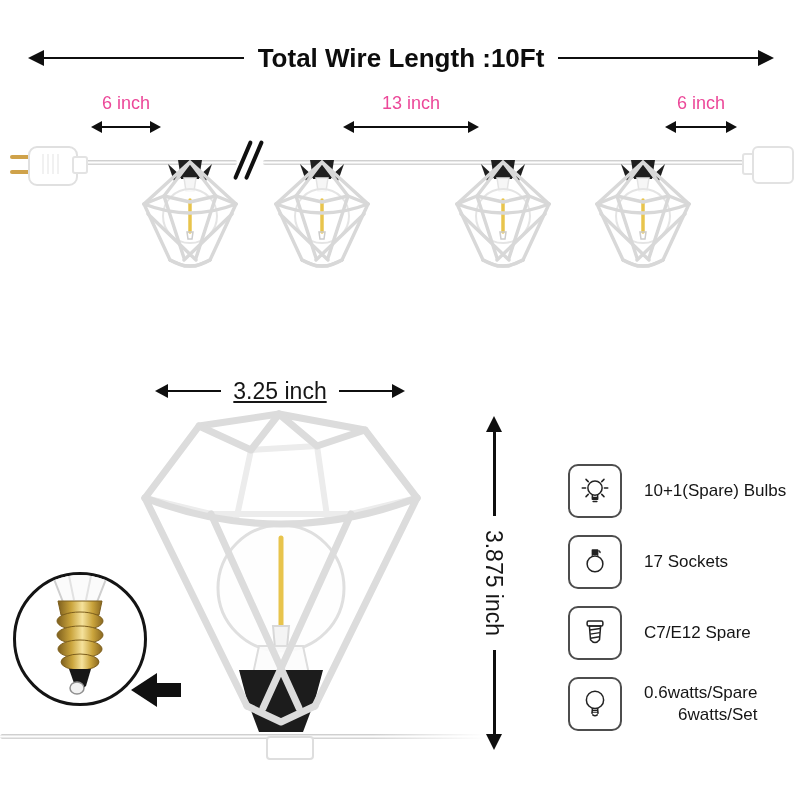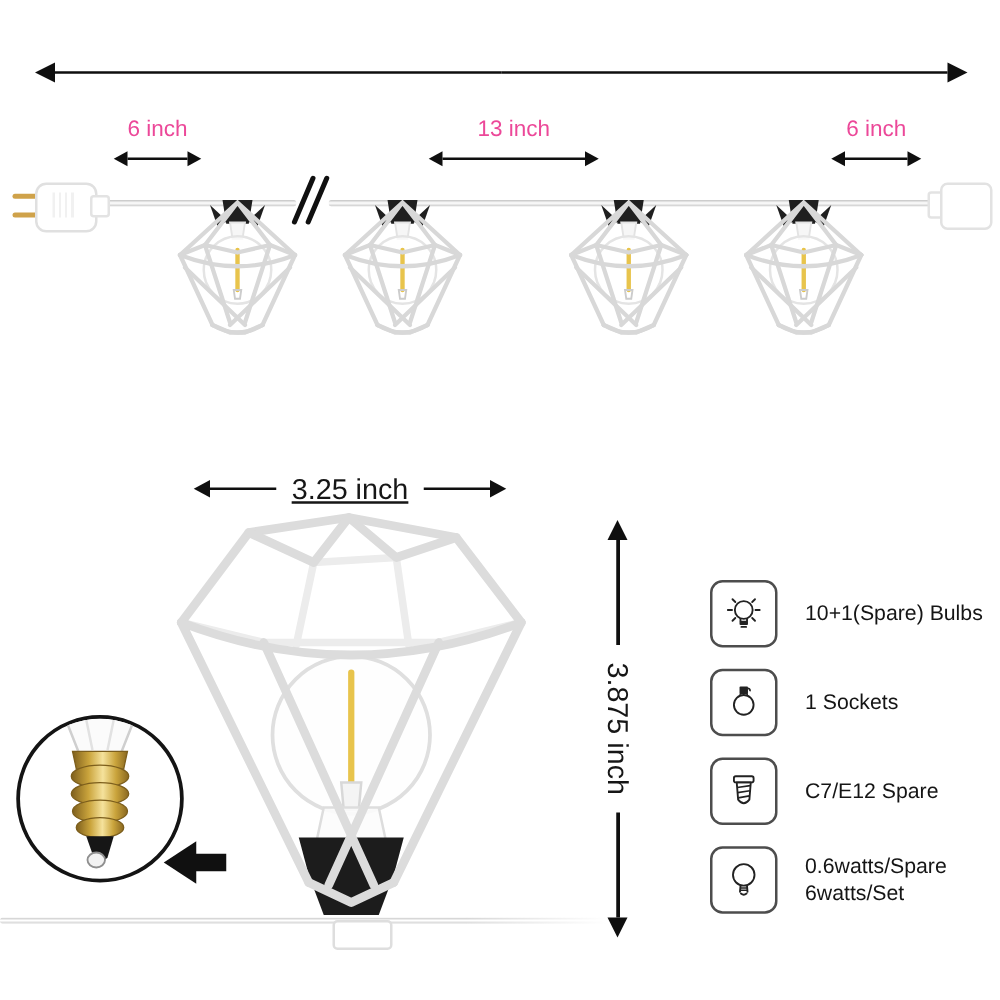--- a/index.html
+++ b/index.html
@@ -31,21 +31,21 @@
   .plug-neck{width:12px;height:14px;background:#fff;border:2px solid #e3e3e3;border-radius:3px;}
   .plug-ridges{width:18px;height:20px;background:repeating-linear-gradient(90deg,#f1f1f1 0 2px,#ffffff 2px 5px);}
   .prong{width:20px;height:4px;background:#cfa24a;border-radius:2px;}
   .conn-body{width:38px;height:34px;background:#fff;border:2px solid #e2e2e2;border-radius:6px;}
   .conn-neck{width:12px;height:18px;background:#fff;border:2px solid #e3e3e3;border-radius:3px;}
   
   .inset-circle{width:128px;height:128px;border:3px solid #141414;border-radius:50%;background:#fff;overflow:hidden;z-index:6;}
   .arrow-shaft{width:26px;height:14px;background:#101010;}
   .arrow-head-l{width:0;height:0;border-style:solid;border-color:transparent;border-right-color:#101010;border-width:17px 26px 17px 0;}
   
-  .spec-row{display:flex;align-items:center;margin-bottom:17px;}
+  .spec-row{display:flex;align-items:center;margin-bottom:17px;text-align:right;}
   .spec-box{width:50px;height:50px;border:2px solid #4d4d4d;border-radius:10px;display:flex;
             align-items:center;justify-content:center;background:#fff;flex:0 0 auto;}
   .spec-label{margin-left:22px;font-size:17px;color:#151515;line-height:1.32;}
   .vtext{display:flex;align-items:center;justify-content:center;transform:rotate(90deg);
          font-size:23px;color:#161616;white-space:nowrap;}
 </style>
 </head>
 <body>
 
 <div id="stage">
@@ -70,20 +70,21 @@
           <path d="M30,102 Q50,114 70,102"></path>
           <path d="M30,102 L44,108 L56,108 L70,102"></path>
         </g>
       </g>
     </defs>
   </svg>
 
   <div class="abs dim-h" style="left:12px;right:10px;top:44px;height:28px;">
     <div class="tri-l big-tri"></div>
     <div class="ln"></div>
+    <div class="dim-title">Total Wire Length :10Ft</div>
     <div class="ln"></div>
     <div class="tri-r big-tri"></div>
   </div>
 
   <div class="abs seg" style="left:80px;top:90px;width:92px;">
     <div class="lbl">6 inch</div>
     <div class="arrow">
       <div class="tri-l"></div>
       <div class="ln"></div>
       <div class="tri-r"></div>
@@ -226,21 +227,21 @@
         <svg width="36" height="38" viewBox="0 0 48 48">
           <rect x="19.5" y="7" width="9" height="8" rx="1" fill="#222"></rect>
           <path d="M28.5,9 Q31.5,9.5 30.5,12" fill="none" stroke="#222" stroke-width="1.8"></path>
           <g fill="none" stroke="#222" stroke-width="2">
             <circle cx="24" cy="26.5" r="10.5"></circle>
             <path d="M20.5,15 L20.3,16.5 M27.5,15 L27.7,16.5"></path>
           </g>
         </svg>
       </div>
       <div class="spec-label">
-        <span style="display:block">1 Sockets</span>
+        <span style="display:block">17 Sockets</span>
       </div>
     </div>
 
     <div class="spec-row">
       <div class="spec-box">
         <svg width="36" height="38" viewBox="0 0 48 48">
           <g fill="none" stroke="#222" stroke-width="2" stroke-linejoin="round">
             <rect x="13.5" y="8" width="21" height="6.5" rx="2"></rect>
             <path d="M16.5,14.5 L31.5,14.5 L30,33 Q24,40.5 18,33 Z"></path>
           </g>

